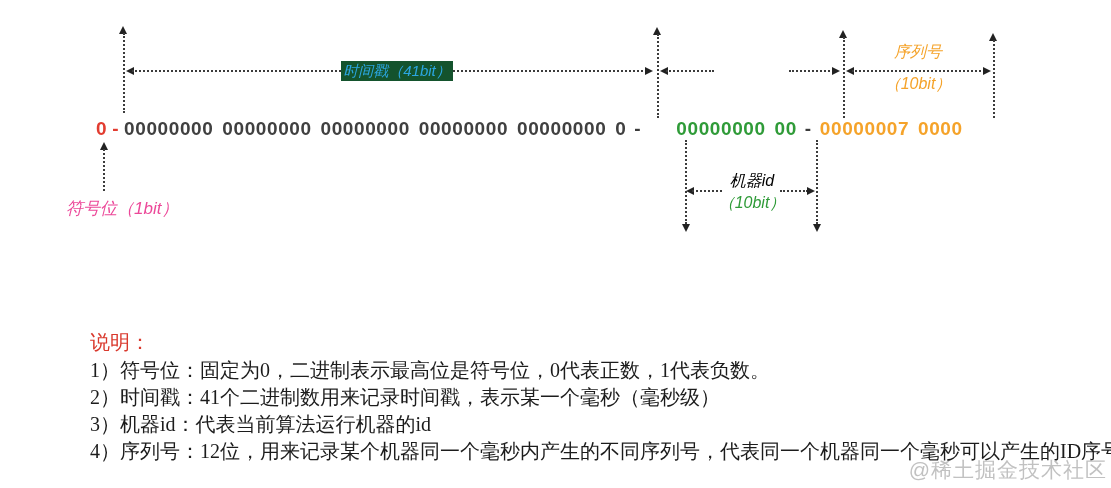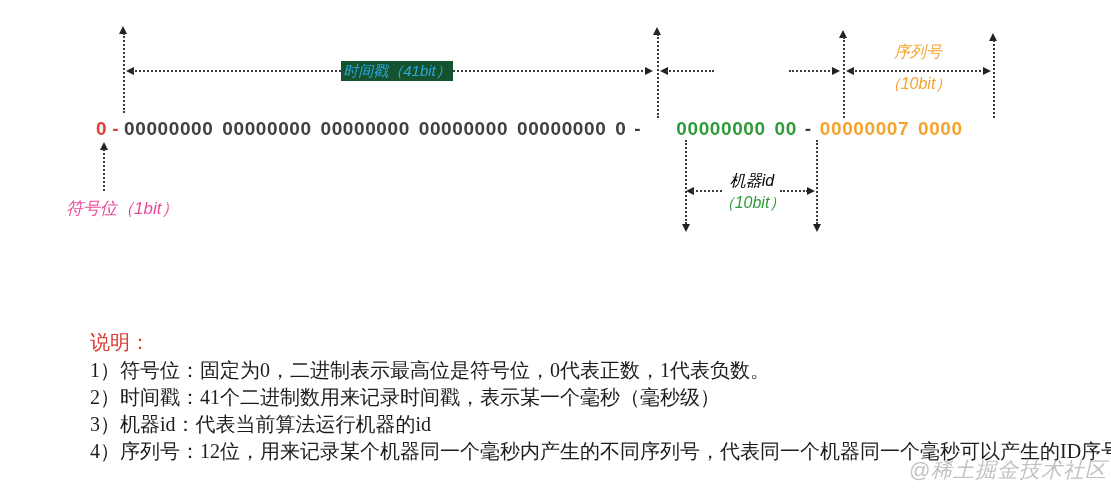--- a/index.html
+++ b/index.html
@@ -35,21 +35,21 @@
   .lbl-sign{left:46px;top:199px;font-size:17px;color:#ec4899;margin-left:20px;}
 
   
   .notes{position:absolute;left:90px;top:329px;white-space:nowrap;
          font-family:"Liberation Serif","DejaVu Serif",serif;color:#1c1c1c;}
   .notes-heading{font-size:20px;line-height:26px;color:#d9382c;margin-bottom:2px;}
   .note-line{font-size:20px;line-height:27px;}
 
   
   .watermark{position:absolute;right:4px;top:456px;font-size:21px;letter-spacing:1px;
-             color:rgba(160,160,160,0.65);white-space:nowrap;font-style:italic;}
+             color:rgba(160,160,160,0.65);white-space:nowrap;}
 </style>
 </head>
 <body>
 
 <div class="canvas">
 
   <span class="ah up" style="left:119px;top:26px"></span>
   <span class="dl-v" style="left:123px;top:33px;height:80px"></span>
 
   <span class="ah up" style="left:653px;top:27px"></span>

